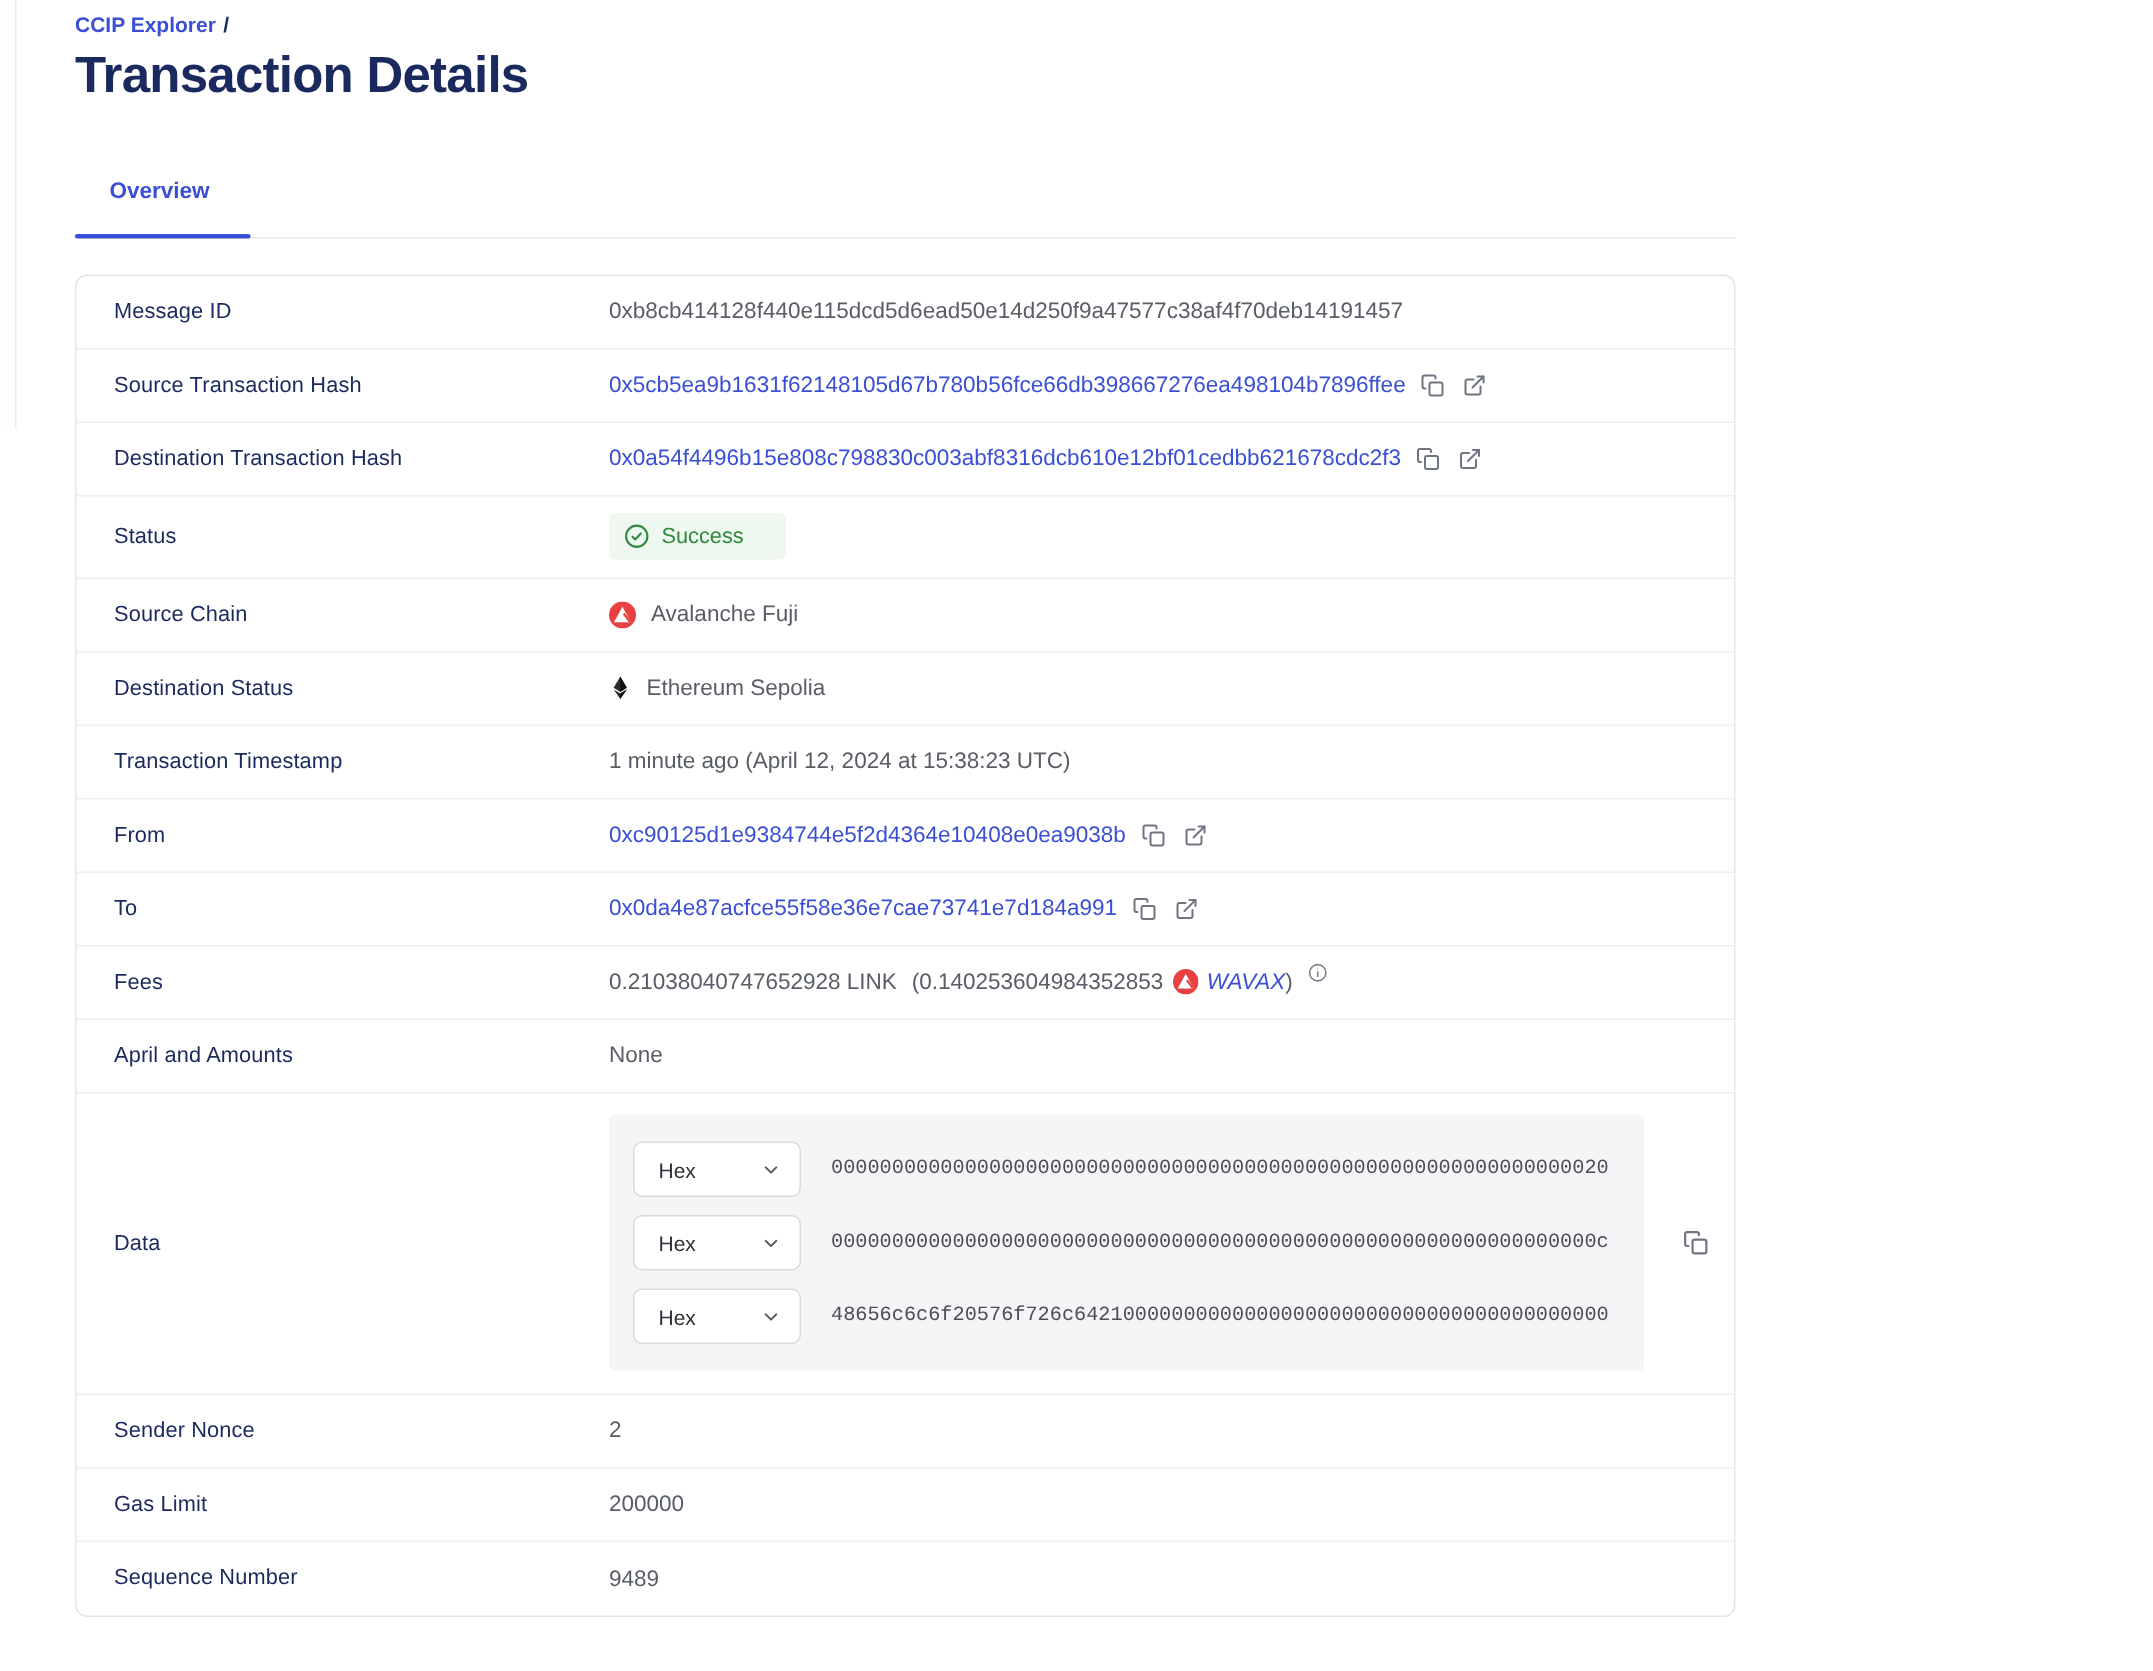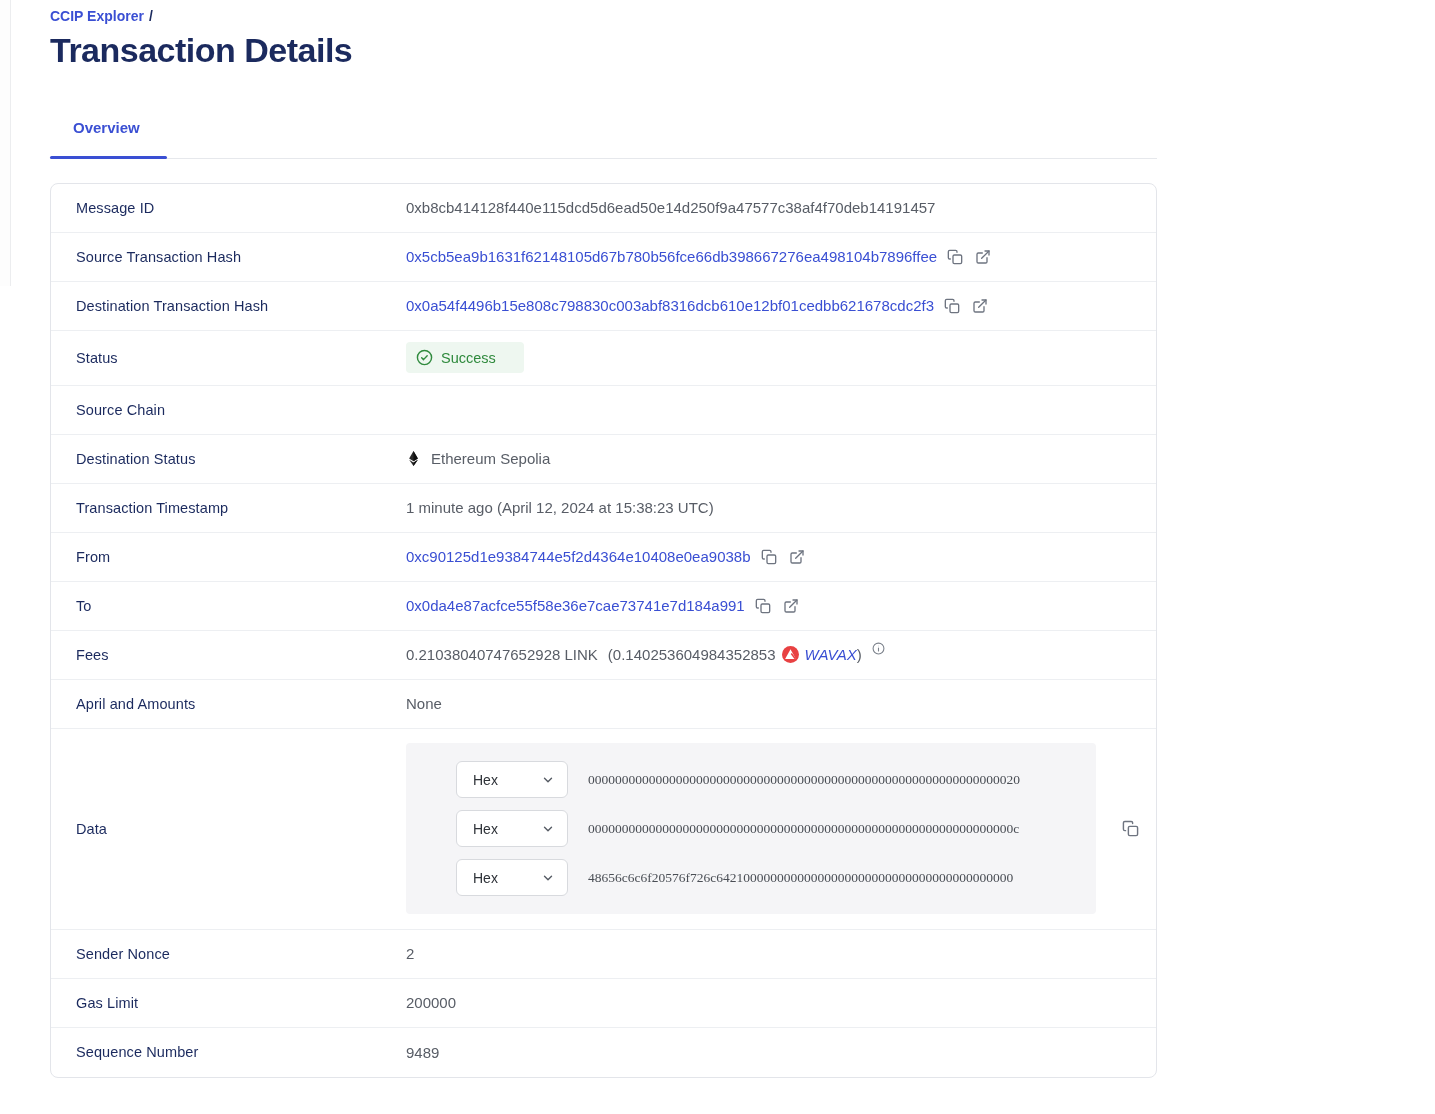--- a/index.html
+++ b/index.html
@@ -103,25 +103,25 @@
     padding: 18px 16px;
     display: flex; flex-direction: column; gap: 12px;
   }
   .data-line { display: flex; align-items: center; gap: 20px; }
   .hex-select {
     display: inline-flex; align-items: center; justify-content: space-between;
     width: 112px; height: 37px;
     background: #fff;
     border: 1px solid #d8dade; border-radius: 6px;
     padding: 0 12px 0 16px;
-    font-size: 14px; color: #2e3238; cursor: pointer; margin-left: 34px;
+    font-size: 14px; color: #2e3238; cursor: pointer;
   }
   .hex-select .chev { color: #555a63; display: inline-flex; }
   .mono {
-    font-family: Liberation Serif, serif;
+    font-family: Liberation Mono, monospace;
     font-size: 13.5px; color: #4a4e55; white-space: nowrap;
   }
 </style>
 </head>
 <body>
 
 <div class="left-rail"></div>
 
 <div class="page">
 
@@ -195,20 +195,32 @@
                 <path d="M8 12.4l2.6 2.6 5.2-5.6"></path>
               </svg>
           </span>
           <span>Success</span>
         </span>
       </div>
     </div>
 
     <div class="row">
       <div class="row-label">Source Chain</div>
+      <div class="row-value">
+        <span class="chain">
+          <span style="display:inline-flex">
+            <svg width="18" height="18" viewBox="0 0 24 24">
+                <circle cx="12" cy="12" r="12" fill="#e84142"></circle>
+                <polygon points="12,4.6 19.6,18.4 4.4,18.4" fill="#ffffff"></polygon>
+                <line x1="13.1" y1="10.6" x2="19" y2="18.4" stroke="#e84142" stroke-width="2.1"></line>
+              </svg>
+          </span>
+          <span>Avalanche Fuji</span>
+        </span>
+      </div>
     </div>
 
     <div class="row">
       <div class="row-label">Destination Status</div>
       <div class="row-value">
         <span class="chain">
           <span style="display:inline-flex">
             <svg width="15" height="17" viewBox="0 0 24 26">
                 <path d="M12 1 L19 13 L12 17.4 L5 13 Z" fill="#2b2b2b"></path>
                 <path d="M12 1 L12 17.4 L19 13 Z" fill="#101010"></path>

